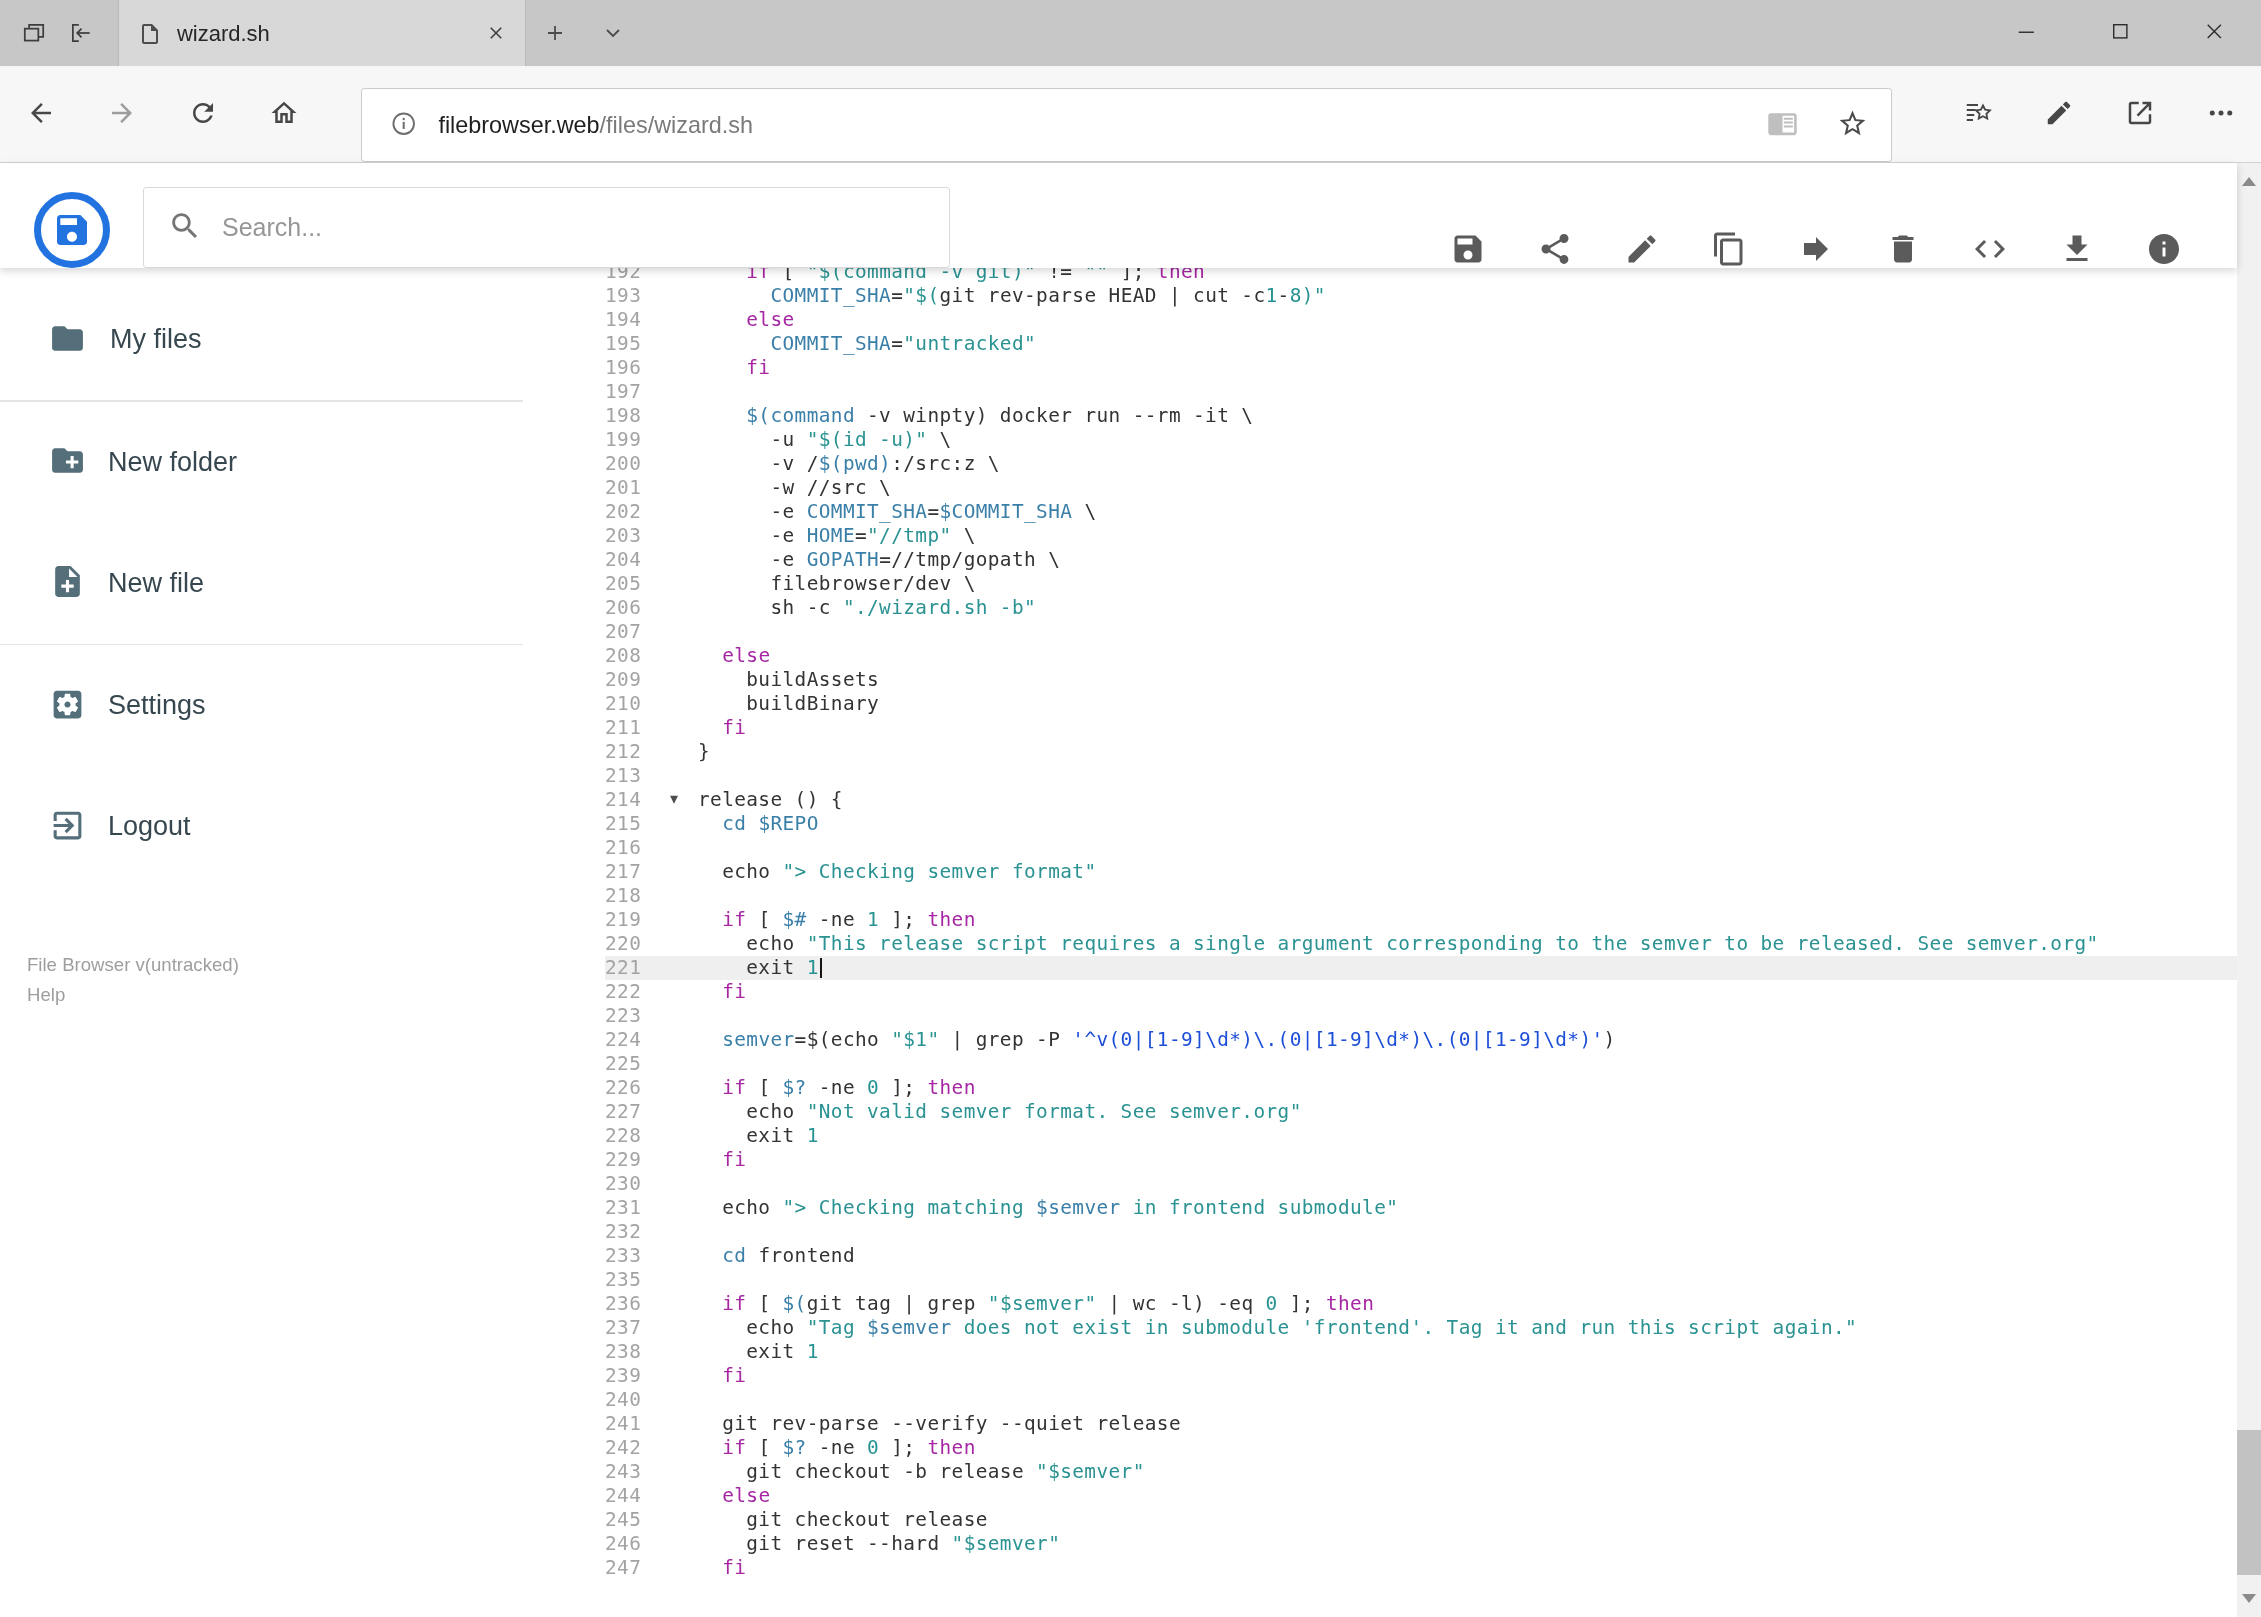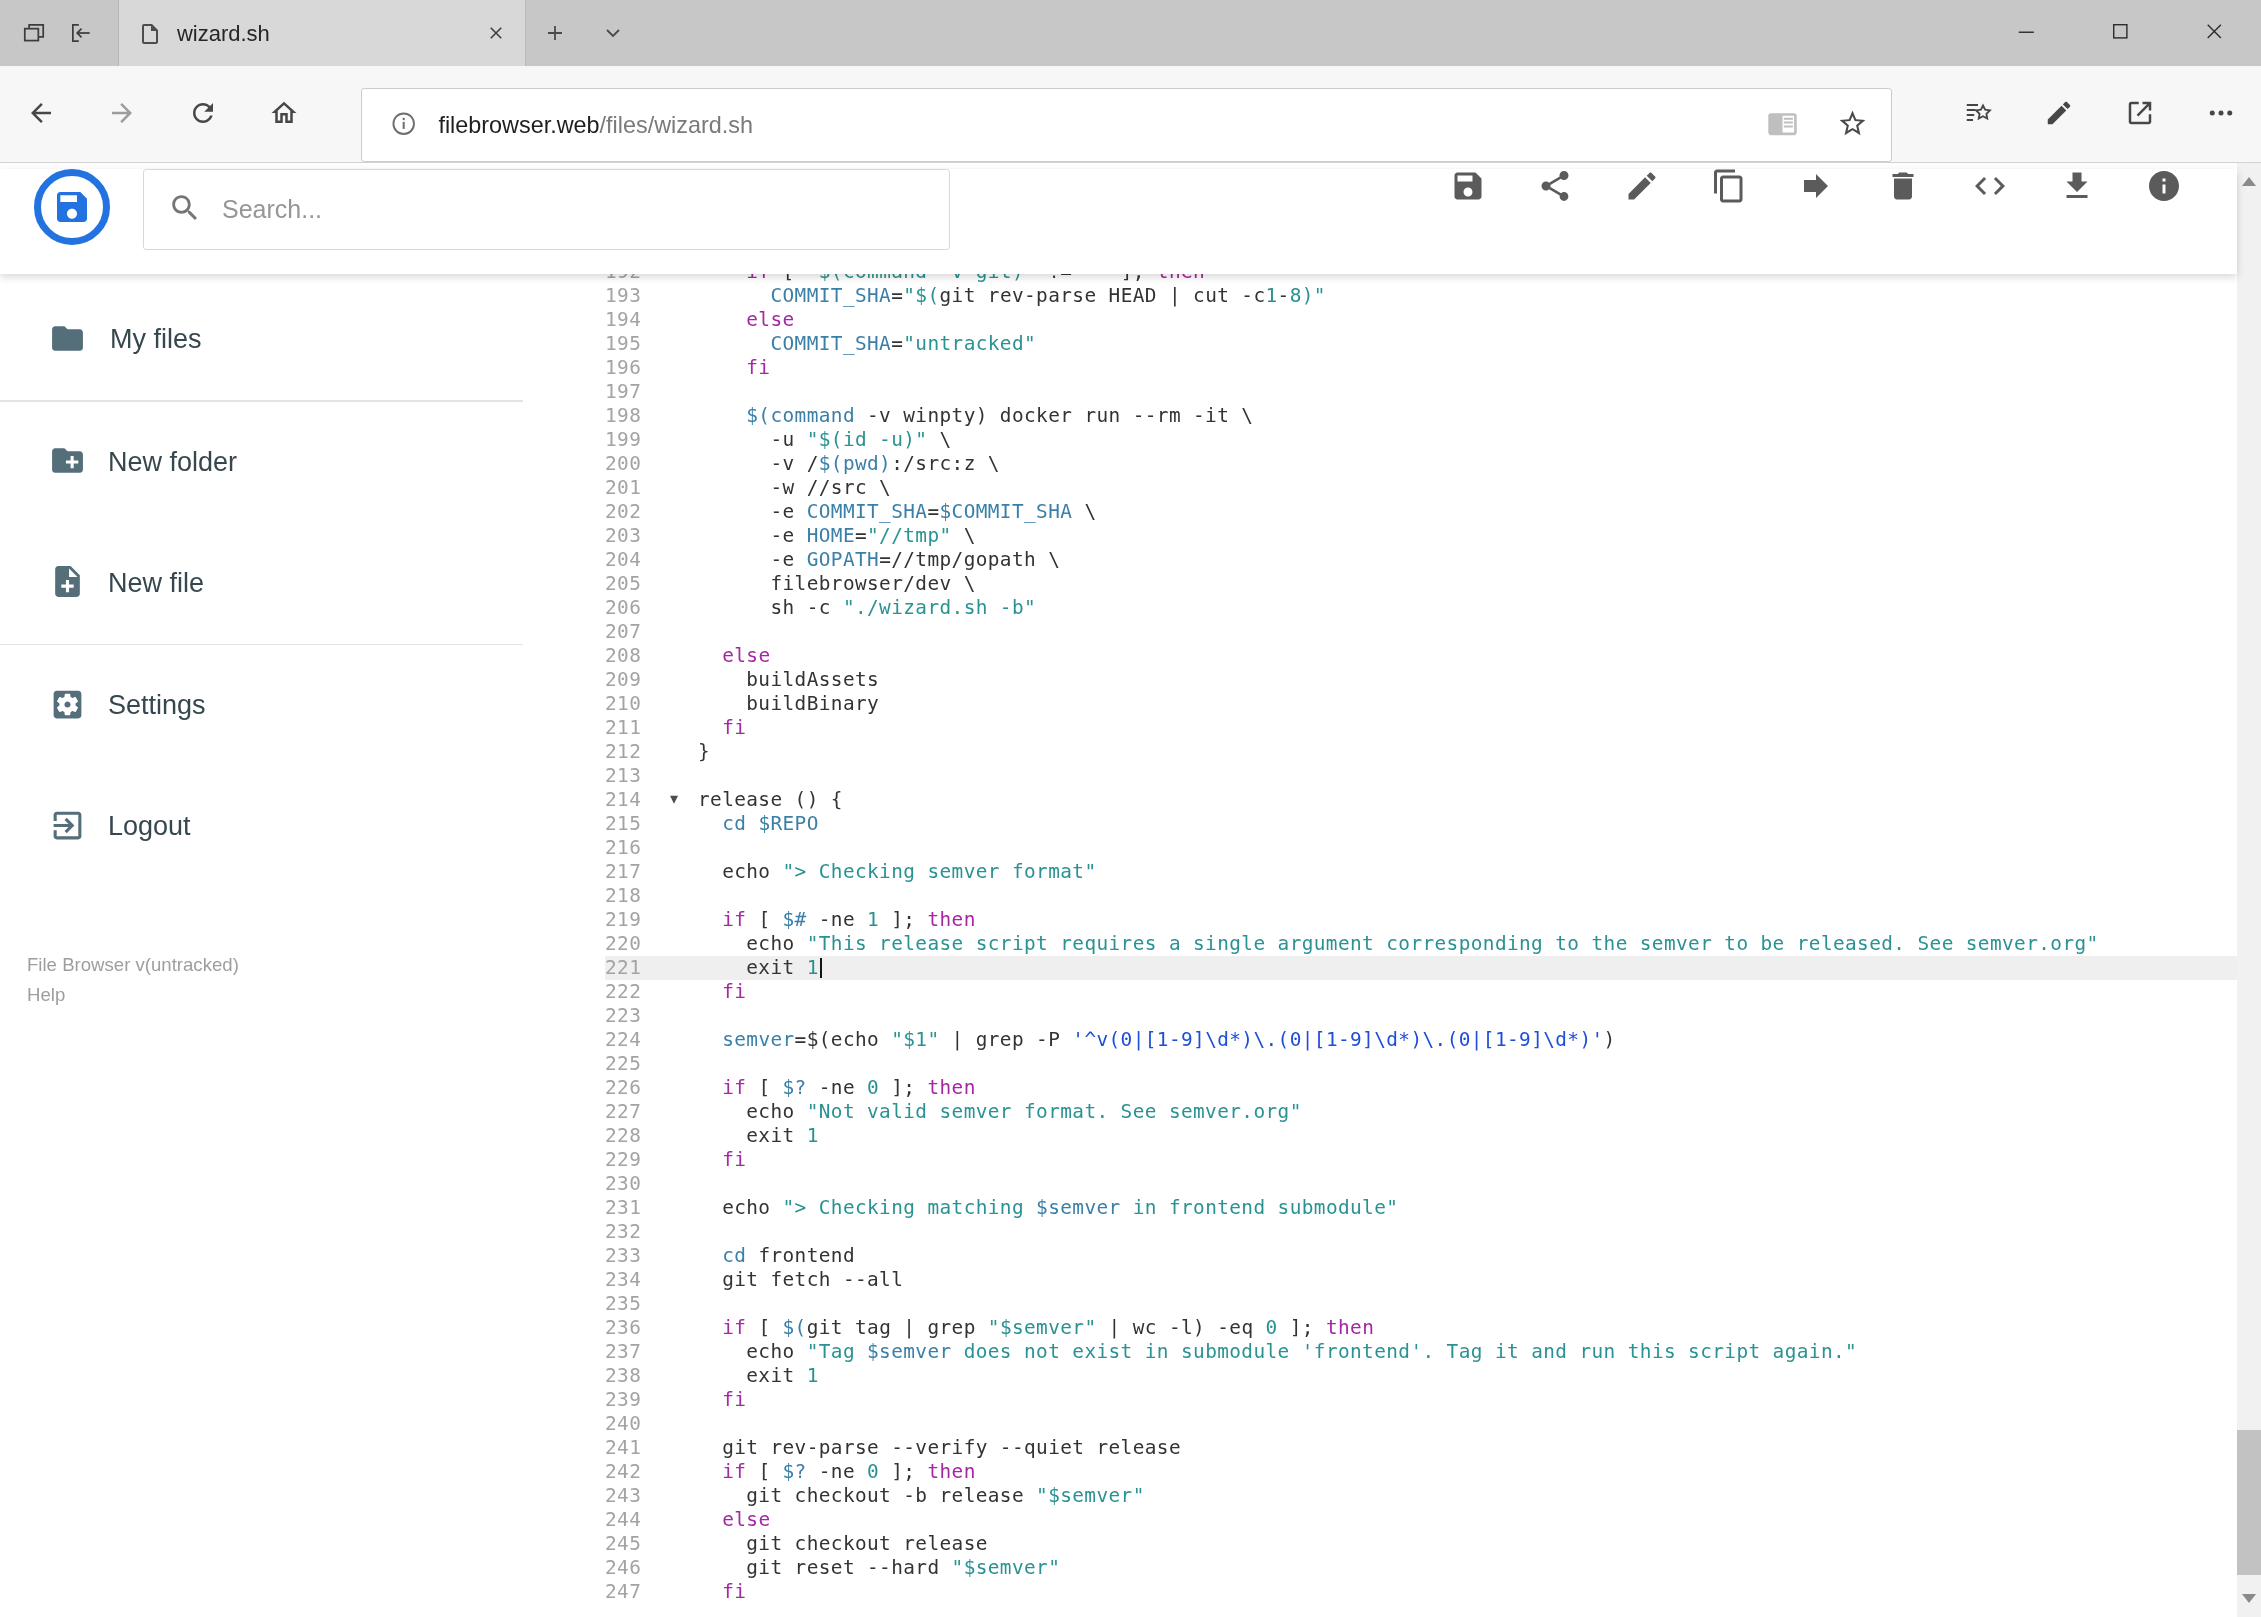--- a/index.html
+++ b/index.html
@@ -38,22 +38,22 @@
   .addr-info svg { width:27.4px; height:27.4px; }
   .url { font-size:23.4px; margin-left:13px; white-space:nowrap; }
   .url .host { color:#1f1f1f; }
   .url .path { color:#7a7a7a; }
   .addr-right { margin-left:auto; display:flex; align-items:center; gap:27.4px; }
   .addr-btn { width:42px; height:42px; display:flex; align-items:center; justify-content:center; color:#4a4a4a; }
   .addr-btn svg { width:31px; height:31px; }
   .addr-btn.disabled { color:#bfbfbf; }
 
   
-  .app-header { position:absolute; top:169px; left:0; width:2237px; height:105px; background:#fff;
-    box-shadow:0 3.2px 8px rgba(0,0,0,0.16); display:flex; align-items:flex-start; z-index:5; }
+  .app-header { position:absolute; top:163px; left:0; width:2237px; height:105px; background:#fff;
+    box-shadow:0 3.2px 8px rgba(0,0,0,0.16); display:flex; align-items:flex-end; z-index:5; }
   .logo { width:76px; height:76px; margin-left:34px; border-radius:50%; border:7.3px solid #2273e0;
     display:flex; align-items:center; justify-content:center; color:#2273e0; background:#fff; flex-shrink:0; }
   .logo svg { width:40px; height:40px; }
   .searchbox { width:807px; height:81px; margin-left:33px; border:1.6px solid #d8d8d8; border-radius:3.2px;
     background:#fff; display:flex; align-items:center; padding-left:24px; }
   .searchbox svg { width:34px; height:34px; color:#757575; flex-shrink:0; }
   .searchbox input { flex:1; margin-left:20px; border:none; outline:none; font-size:25px; color:#444;
     font-family:"Liberation Sans", sans-serif; background:transparent; }
   .searchbox input::placeholder { color:#969696; }
   .hdr-toolbar { margin-left:auto; margin-right:55px; display:flex; gap:51px; }
@@ -494,24 +494,20 @@
       </div>
       <div class="code-row">
         <div class="gutter-cell">232</div>
         <div class="code-cell"></div>
       </div>
       <div class="code-row">
         <div class="gutter-cell">233</div>
         <div class="code-cell"><span class="tk-p">  </span><span class="tk-v">cd</span><span class="tk-p"> frontend</span></div>
       </div>
       <div class="code-row">
-        <div class="gutter-cell">234</div>
-        <div class="code-cell"><span class="tk-p">  git fetch --all</span></div>
-      </div>
-      <div class="code-row">
         <div class="gutter-cell">235</div>
         <div class="code-cell"></div>
       </div>
       <div class="code-row">
         <div class="gutter-cell">236</div>
         <div class="code-cell"><span class="tk-p">  </span><span class="tk-k">if</span><span class="tk-p"> [ </span><span class="tk-v">$(</span><span class="tk-p">git tag | grep </span><span class="tk-s">"$semver"</span><span class="tk-p"> | wc -l) -eq </span><span class="tk-n">0</span><span class="tk-p"> ]; </span><span class="tk-k">then</span></div>
       </div>
       <div class="code-row">
         <div class="gutter-cell">237</div>
         <div class="code-cell"><span class="tk-p">    echo </span><span class="tk-s">"Tag </span><span class="tk-v">$semver</span><span class="tk-s"> does not exist in submodule 'frontend'. Tag it and run this script again."</span></div>

